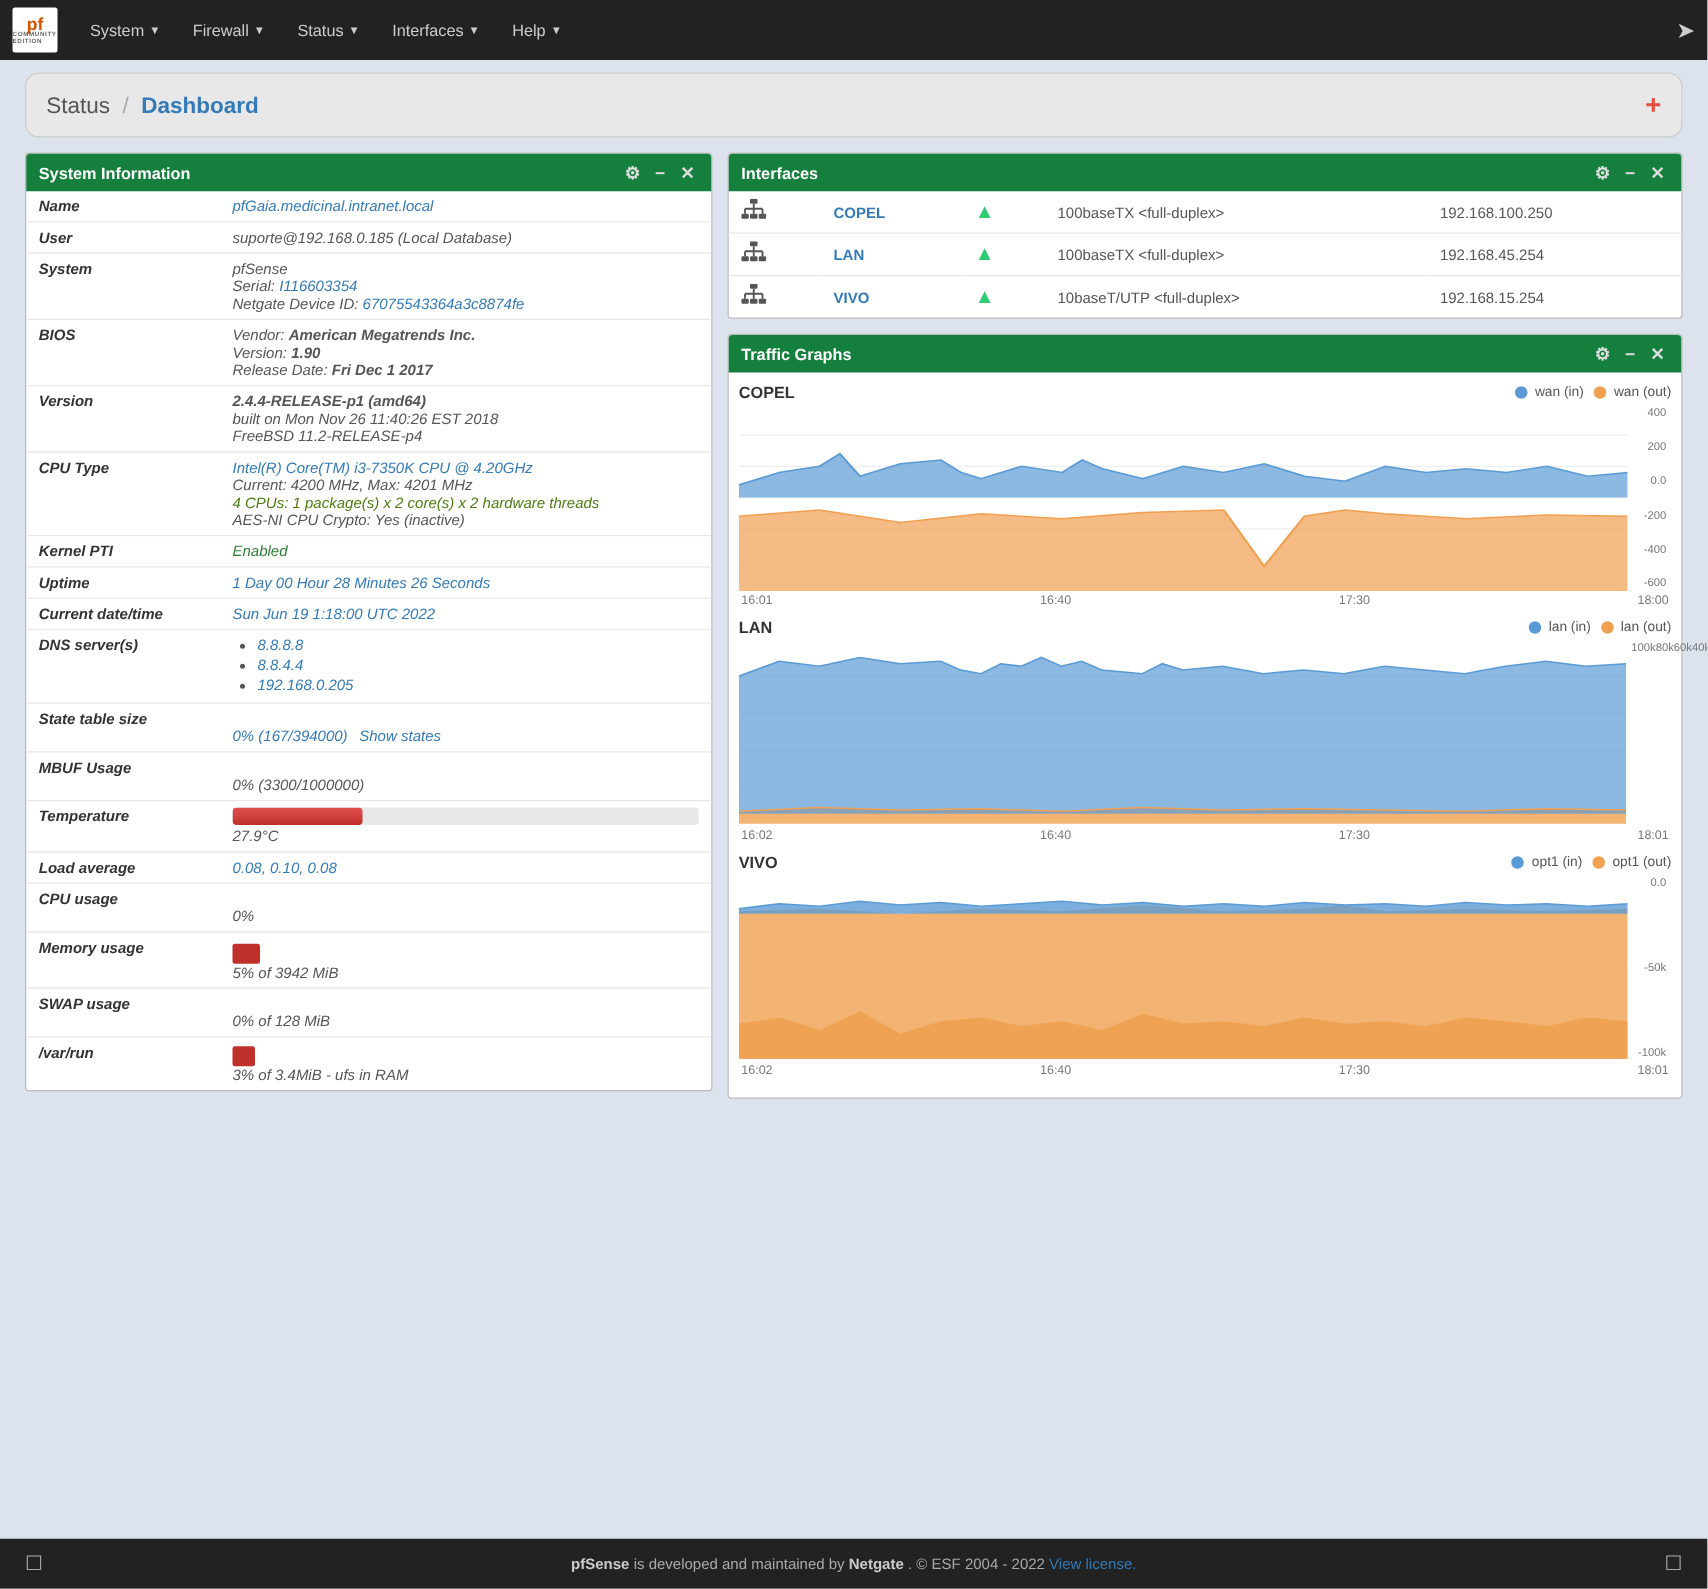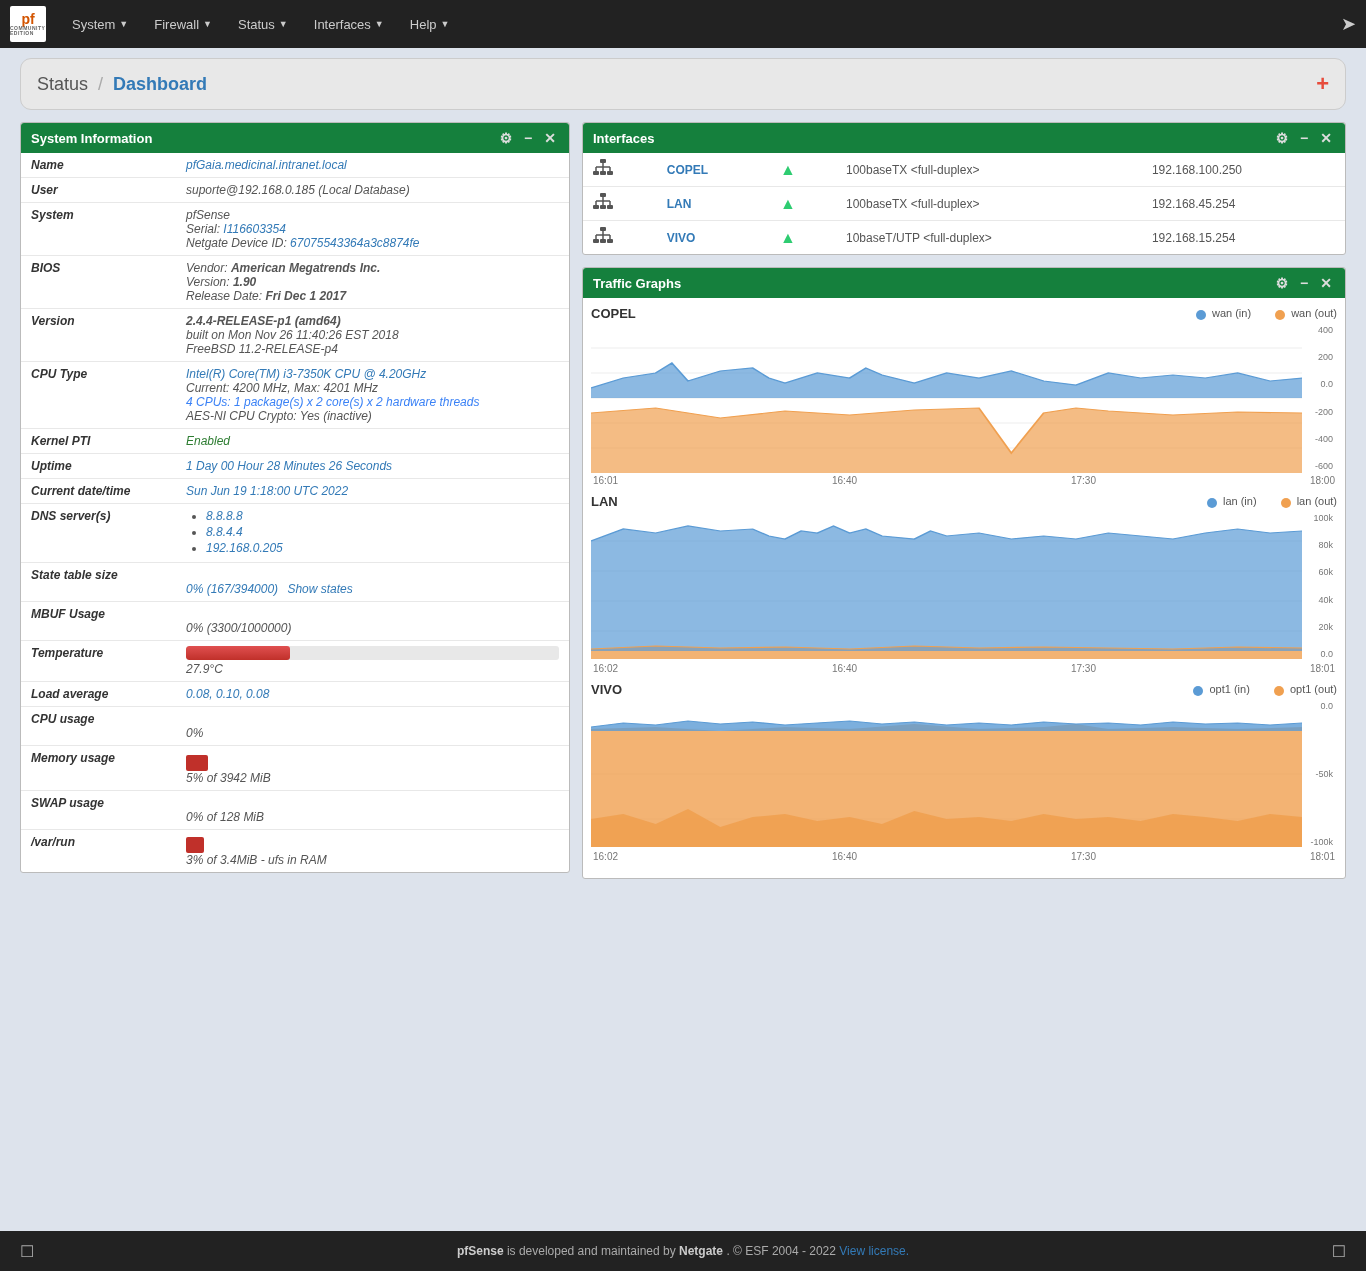--- a/index.html
+++ b/index.html
@@ -158,21 +158,21 @@
     
     .graph-container { padding: 8px; }
     .graph-block { margin-bottom: 8px; }
     .graph-title-row {
       display: flex;
       align-items: center;
       justify-content: space-between;
       margin-bottom: 2px;
     }
     .graph-title { font-size: 13px; font-weight: bold; color: #333; }
-    .graph-legend { display: flex; gap: 24px; font-size: 11px; color: #555; }
+    .graph-legend { display: flex; gap: 8px; font-size: 11px; color: #555; }
     .legend-dot {
       display: inline-block;
       width: 10px;
       height: 10px;
       border-radius: 50%;
       margin-right: 3px;
       vertical-align: middle;
     }
     .graph-labels {
       display: flex;
@@ -298,21 +298,21 @@
               <strong>2.4.4-RELEASE-p1 (amd64)</strong><br>
               <span style="color:#555;">built on Mon Nov 26 11:40:26 EST 2018</span><br>
               <span style="color:#555;">FreeBSD 11.2-RELEASE-p4</span>
             </td>
           </tr>
           <tr>
             <td>CPU Type</td>
             <td>
               <span class="link-blue">Intel(R) Core(TM) i3-7350K CPU @ 4.20GHz</span><br>
               <span style="color:#555;">Current: 4200 MHz, Max: 4201 MHz</span><br>
-              <span style="color:#3b82f6;">4 CPUs: 1 package(s) x 2 core(s) x 2 hardware threads</span><br>
+              <span style="color:#4d7c0f;">4 CPUs: 1 package(s) x 2 core(s) x 2 hardware threads</span><br>
               <span style="color:#555;">AES-NI CPU Crypto: Yes (inactive)</span>
             </td>
           </tr>
           <tr>
             <td>Kernel PTI</td>
             <td><span class="link-green">Enabled</span></td>
           </tr>
           <tr>
             <td>Uptime</td>
             <td><span class="link-blue">1 Day 00 Hour 28 Minutes 26 Seconds</span></td>
@@ -576,21 +576,21 @@
                 <line x1="0" y1="60" x2="440" y2="60" stroke="#eee" stroke-width="1"></line>
                 <line x1="0" y1="90" x2="440" y2="90" stroke="#eee" stroke-width="1"></line>
                 <line x1="0" y1="120" x2="440" y2="120" stroke="#eee" stroke-width="1"></line>
 
                 <polygon points="0,138 40,135 80,137 120,136 160,138 200,135 240,137 280,136 320,137 360,138 400,136 440,137  440,148 0,148" fill="#f0a050" opacity="0.8"></polygon>
 
                 <polygon points="0,30 20,18 40,22 60,15 80,20 100,18 110,25 120,28 130,20 140,22 150,15 160,22 170,18 180,25 200,28 210,20 220,25 240,22 260,28 280,25 300,28 320,22 340,25 360,28 380,22 400,18 420,22 440,20  440,140 0,140" fill="#5b9bd5" opacity="0.7"></polygon>
                 <polyline points="0,30 20,18 40,22 60,15 80,20 100,18 110,25 120,28 130,20 140,22 150,15 160,22 170,18 180,25 200,28 210,20 220,25 240,22 260,28 280,25 300,28 320,22 340,25 360,28 380,22 400,18 420,22 440,20" fill="none" stroke="#5b9bd5" stroke-width="1.2"></polyline>
                 <polyline points="0,138 40,135 80,137 120,136 160,138 200,135 240,137 280,136 320,137 360,138 400,136 440,137" fill="none" stroke="#f0a050" stroke-width="1.2"></polyline>
               </svg>
-              <div style="display:flex;flex-direction:column;justify-content:space-between;font-size:9px;color:#777;padding:2px 4px;width:36px;text-align:right;">
+              <div style="display:flex;flex-direction:row;justify-content:space-between;font-size:9px;color:#777;padding:2px 4px;width:36px;text-align:right;">
                 <span>100k</span>
                 <span>80k</span>
                 <span>60k</span>
                 <span>40k</span>
                 <span>20k</span>
                 <span>0.0</span>
               </div>
             </div>
             <div class="graph-labels">
               <span>16:02</span>

